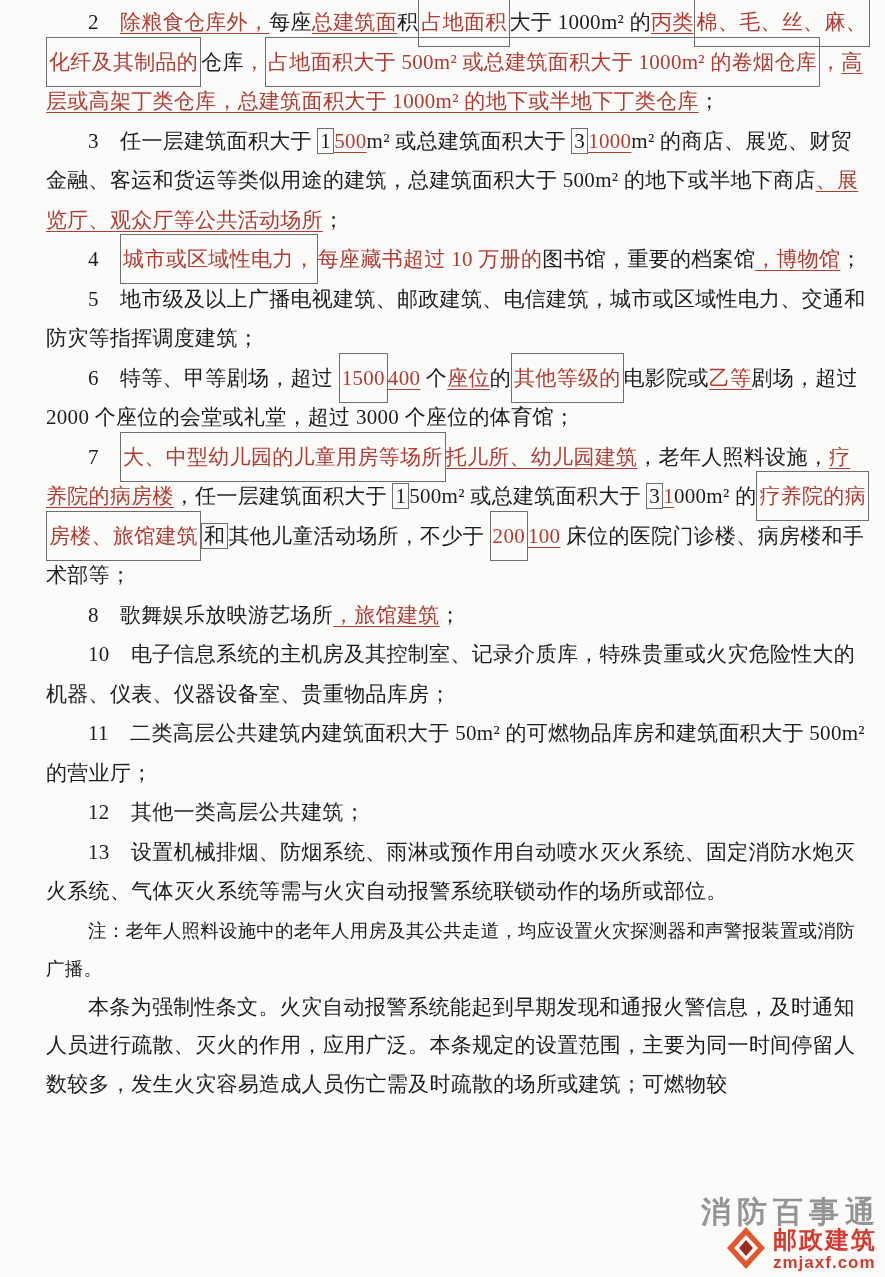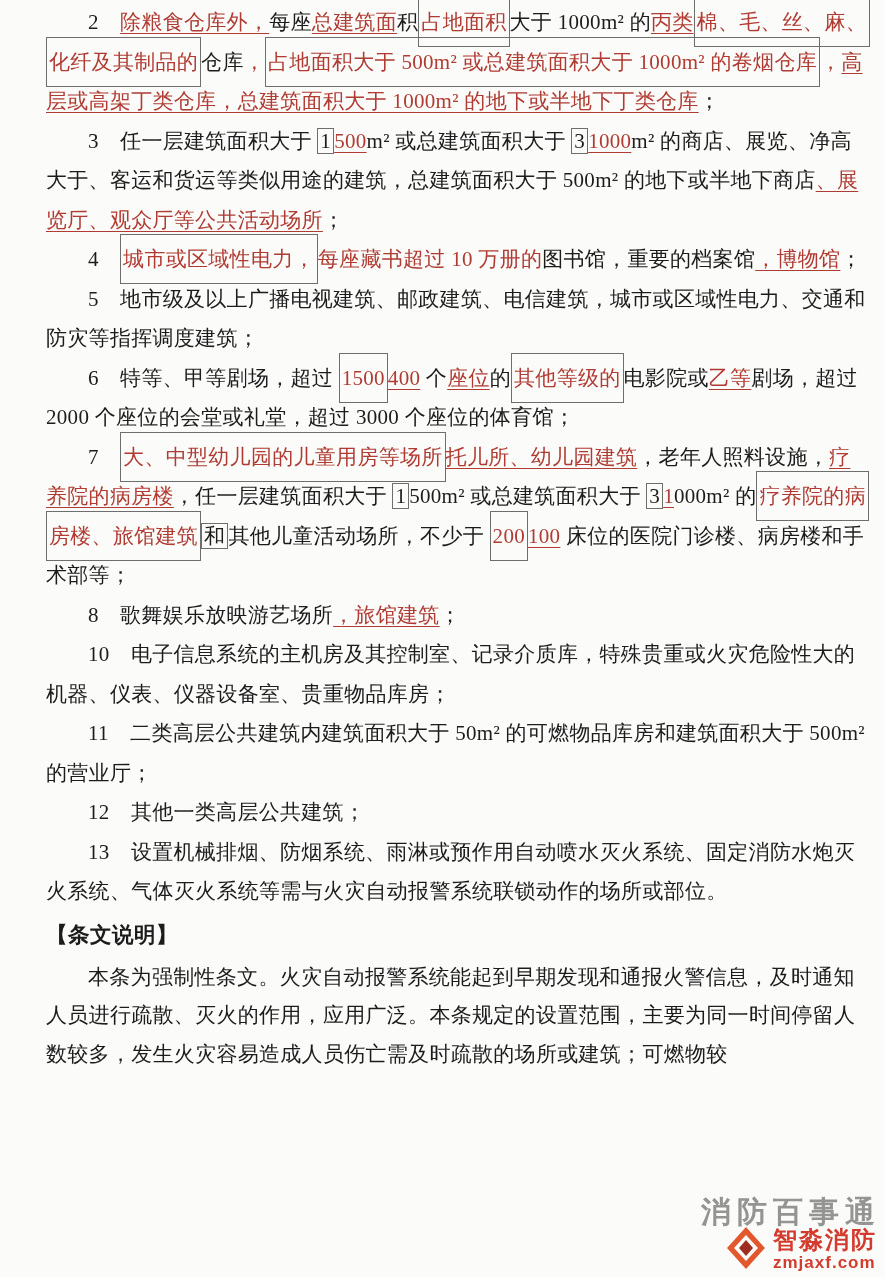--- a/index.html
+++ b/index.html
@@ -100,43 +100,43 @@
     color:var(--brand,#d23b2e);
     font-family:"Liberation Sans","DejaVu Sans",sans-serif;
     letter-spacing:1px;
   }
 </style>
 </head>
 <body style="--ink: #1c1c1c; --red: #b03b32; --boxb: #6e6e6e; --brand: #d23b2e; background: rgb(251, 251, 250);">
 
 <div class="doc">
     <p class="clause"><span class="rn">2　</span><span class="ri">除粮食仓库外，</span><span class="rn">每座</span><span class="ri">总建筑面</span><span class="rn">积</span><span class="rd">占地面积</span><span class="rn">大于 1000m² 的</span><span class="ri">丙类</span><span class="rd">棉、毛、丝、麻、化纤及其制品的</span><span class="rn">仓库</span><span class="rr">，</span><span class="rd">占地面积大于 500m² 或总建筑面积大于 1000m² 的卷烟仓库</span><span class="rr">，</span><span class="ri">高层或高架丁类仓库，总建筑面积大于 1000m² 的地下或半地下丁类仓库</span><span class="rn">；</span></p>
-    <p class="clause"><span class="rn">3　任一层建筑面积大于 </span><span class="rb">1</span><span class="ri">500</span><span class="rn">m² 或总建筑面积大于 </span><span class="rb">3</span><span class="ri">1000</span><span class="rn">m² 的商店、展览、净高大于、客运和货运等类似用途的建筑，总建筑面积大于 500m² 的地下或半地下商店</span><span class="ri">、展览厅、观众厅等公共活动场所</span><span class="rn">；</span></p>
+    <p class="clause"><span class="rn">3　任一层建筑面积大于 </span><span class="rb">1</span><span class="ri">500</span><span class="rn">m² 或总建筑面积大于 </span><span class="rb">3</span><span class="ri">1000</span><span class="rn">m² 的商店、展览、财贸金融、客运和货运等类似用途的建筑，总建筑面积大于 500m² 的地下或半地下商店</span><span class="ri">、展览厅、观众厅等公共活动场所</span><span class="rn">；</span></p>
     <p class="clause"><span class="rn">4　</span><span class="rd">城市或区域性电力，</span><span class="rr">每座藏书超过 10 万册的</span><span class="rn">图书馆，重要的档案馆</span><span class="ri">，博物馆</span><span class="rn">；</span></p>
     <p class="clause"><span class="rn">5　地市级及以上广播电视建筑、邮政建筑、电信建筑，城市或区域性电力、交通和防灾等指挥调度建筑；</span></p>
     <p class="clause"><span class="rn">6　特等、甲等剧场，超过 </span><span class="rd">1500</span><span class="ri">400</span><span class="rn"> 个</span><span class="ri">座位</span><span class="rn">的</span><span class="rd">其他等级的</span><span class="rn">电影院或</span><span class="ri">乙等</span><span class="rn">剧场，超过 2000 个座位的会堂或礼堂，超过 3000 个座位的体育馆；</span></p>
     <p class="clause"><span class="rn">7　</span><span class="rd">大、中型幼儿园的儿童用房等场所</span><span class="ri">托儿所、幼儿园建筑</span><span class="rn">，老年人照料设施，</span><span class="ri">疗养院的病房楼</span><span class="rn">，任一层建筑面积大于 </span><span class="rb">1</span><span class="rn">500m² 或总建筑面积大于 </span><span class="rb">3</span><span class="ri">1</span><span class="rn">000m² 的</span><span class="rd">疗养院的病房楼、旅馆建筑</span><span class="rb">和</span><span class="rn">其他儿童活动场所，不少于 </span><span class="rd">200</span><span class="ri">100</span><span class="rn"> 床位的医院门诊楼、病房楼和手术部等；</span></p>
     <p class="clause"><span class="rn">8　歌舞娱乐放映游艺场所</span><span class="ri">，旅馆建筑</span><span class="rn">；</span></p>
     <p class="clause"><span class="rn">10　电子信息系统的主机房及其控制室、记录介质库，特殊贵重或火灾危险性大的机器、仪表、仪器设备室、贵重物品库房；</span></p>
     <p class="clause"><span class="rn">11　二类高层公共建筑内建筑面积大于 50m² 的可燃物品库房和建筑面积大于 500m² 的营业厅；</span></p>
     <p class="clause"><span class="rn">12　其他一类高层公共建筑；</span></p>
     <p class="clause"><span class="rn">13　设置机械排烟、防烟系统、雨淋或预作用自动喷水灭火系统、固定消防水炮灭火系统、气体灭火系统等需与火灾自动报警系统联锁动作的场所或部位。</span></p>
-    <p class="heading"><span class="rn">【条文说明】</span></p>
+    <p class="note"><span class="rn">注：老年人照料设施中的老年人用房及其公共走道，均应设置火灾探测器和声警报装置或消防广播。</span></p>
     <p class="body"><span class="rn">本条为强制性条文。火灾自动报警系统能起到早期发现和通报火警信息，及时通知人员进行疏散、灭火的作用，应用广泛。本条规定的设置范围，主要为同一时间停留人数较多，发生火灾容易造成人员伤亡需及时疏散的场所或建筑；可燃物较</span></p>
   </div>
 
 <div class="wm-gray">消防百事通</div>
 
 <div class="brand">
   <span>
     <svg width="42" height="46" viewBox="0 0 42 46">
       <g fill="none">
         <path d="M21 2 L40 23 L21 44 L2 23 Z" fill="#e2572b"></path>
         <path d="M21 10 L33 23 L21 36 L9 23 Z" fill="#fbfbfa"></path>
         <path d="M21 15 L28 23 L21 31 L14 23 Z" fill="#9c2d1f"></path>
       </g>
     </svg>
   </span>
   <span class="brand-txt">
-    <div class="brand-name">智淼消防</div>
+    <div class="brand-name">邮政建筑</div>
     <div class="brand-url">zmjaxf.com</div>
   </span>
 </div>
 
 </body></html>

